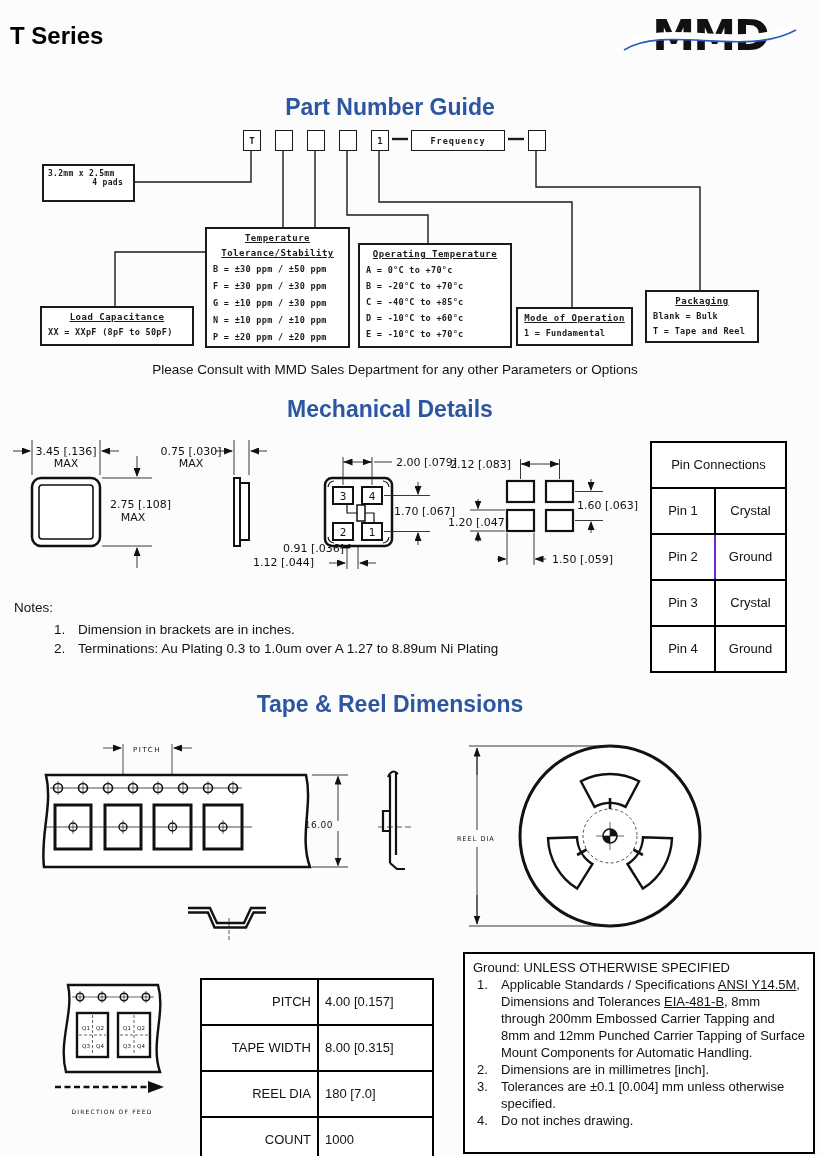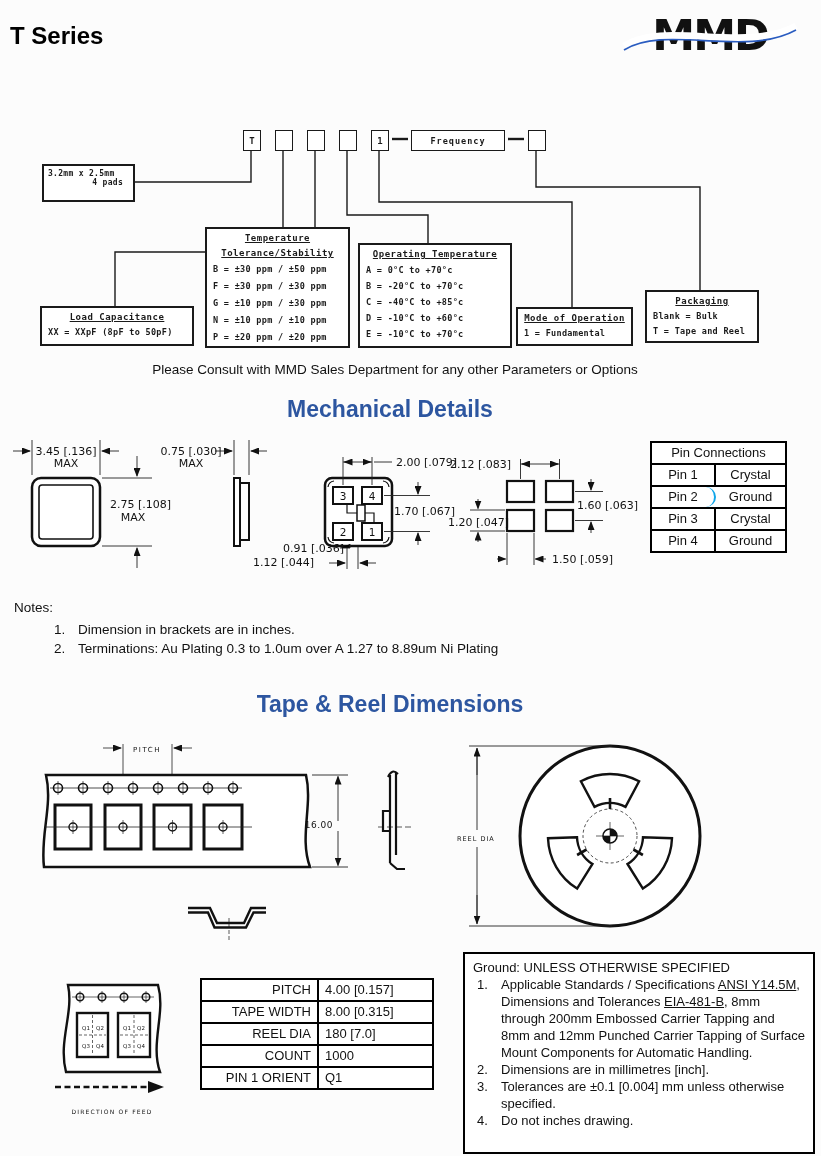--- a/index.html
+++ b/index.html
@@ -13,21 +13,21 @@
   .pnbox{position:absolute;border:2px solid #1a1a1a;background:#fff;color:#1a1a1a;
          font-family:"DejaVu Sans Mono",monospace;font-weight:bold;}
   .pnbox .bt{text-decoration:underline;text-align:center;font-size:9px;letter-spacing:.5px;line-height:15px;}
   .pnbox .br{font-size:8.5px;letter-spacing:.3px;padding-left:6px;white-space:nowrap;}
   svg{position:absolute;overflow:visible;}
   svg text{font-family:"DejaVu Sans",sans-serif;fill:#111;}
   .dimtxt{font-size:11px;}
   .tbl{position:absolute;background:#fff;border:2px solid #000;font-size:13px;}
   .trow{display:flex;border-top:2px solid #000;}
   .trow:first-child{border-top:none;}
-  .tcell{padding:2px 6px;line-height:16px;}
+  .tcell{padding:14px 6px;line-height:16px;}
   .notesbox{position:absolute;border:2px solid #000;background:#fff;font-size:13px;line-height:17px;padding:5px 8px;}
   .nrow{display:flex;}
   .nnum{width:24px;text-align:left;padding-left:8px;flex:none;}
   .u{text-decoration:underline;}
 </style>
 </head>
 <body>
 
 <div id="page">
 
@@ -41,20 +41,21 @@
       </linearGradient>
       <marker id="ah" markerWidth="9" markerHeight="7" refX="8" refY="3.5" orient="auto" markerUnits="userSpaceOnUse">
         <path d="M0,0 L9,3.5 L0,7 Z" fill="#111"></path>
       </marker>
     </defs>
     <text x="80" y="44" text-anchor="middle" font-size="43" font-weight="bold" fill="url(#lg)" style="font-family:'DejaVu Sans',sans-serif;letter-spacing:-2px">MMD</text>
     <path d="M-6,40 C35,14 115,48 166,20" stroke="#ffffff" stroke-width="7" fill="none"></path>
     <path d="M-6,44 C35,18 115,52 166,24" stroke="#2a5cc0" stroke-width="1.6" fill="none"></path>
   </svg>
 
+  <div class="abs sec-title" style="top:94px;">Part Number Guide</div>
 
   <svg class="abs" style="left:0;top:125px;" width="821" height="235" viewBox="0 0 821 235">
     <g stroke="#1a1a1a" stroke-width="1.4" fill="none">
       <path d="M251,24 V57 H131"></path>
       <path d="M283,24 V127 H115 V181"></path>
       <path d="M315,24 V102"></path>
       <path d="M347,24 V90 H428 V118"></path>
       <path d="M379,24 V77 H572 V182"></path>
       <path d="M536,24 V62 H700 V165"></path>
     </g>
@@ -234,21 +235,21 @@
 
   <div class="tbl" style="left:650px;top:441px;width:133px;">
     <div class="trow">
         <div class="tcell" style="flex:1;text-align:center;">Pin Connections</div>
       </div>
     <div class="trow">
       <div class="tcell" style="width:50px;text-align:center;border-right:2px solid #000;">Pin 1</div>
       <div class="tcell" style="flex:1;text-align:center;">Crystal</div>
     </div>
     <div class="trow">
-      <div class="tcell" style="width:50px;text-align:center;border-right:2px solid #0ea5e9;border-radius:10px;">Pin 2</div>
+      <div class="tcell" style="width:50px;text-align:center;border-right:2px solid #6d28d9;">Pin 2</div>
       <div class="tcell" style="flex:1;text-align:center;">Ground</div>
     </div>
     <div class="trow">
       <div class="tcell" style="width:50px;text-align:center;border-right:2px solid #000;">Pin 3</div>
       <div class="tcell" style="flex:1;text-align:center;">Crystal</div>
     </div>
     <div class="trow">
       <div class="tcell" style="width:50px;text-align:center;border-right:2px solid #000;">Pin 4</div>
       <div class="tcell" style="flex:1;text-align:center;">Ground</div>
     </div>

